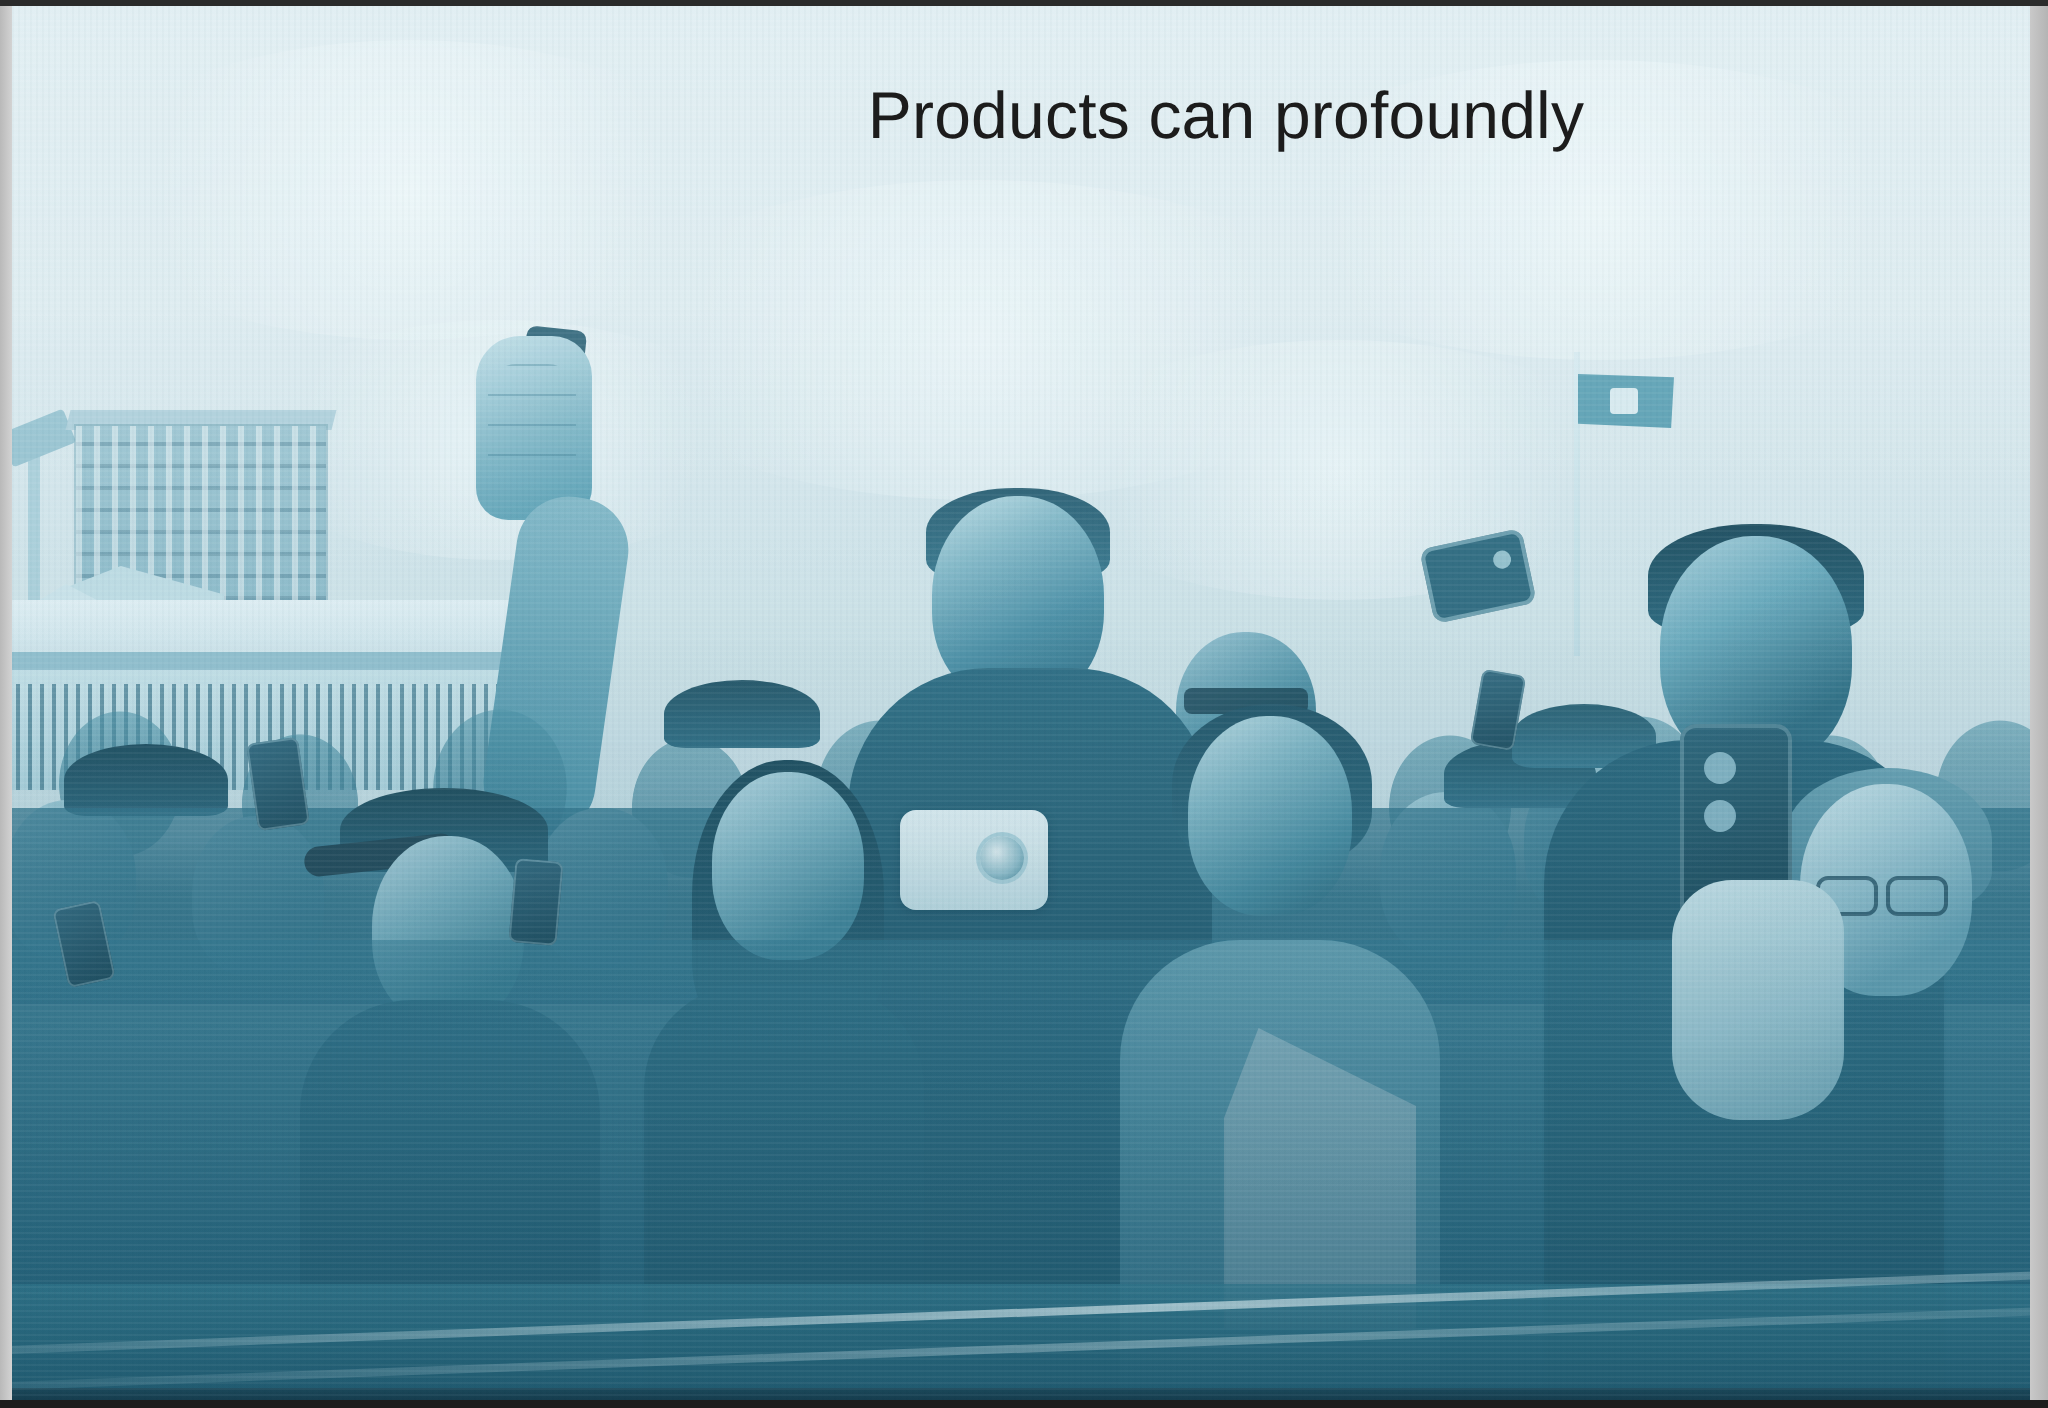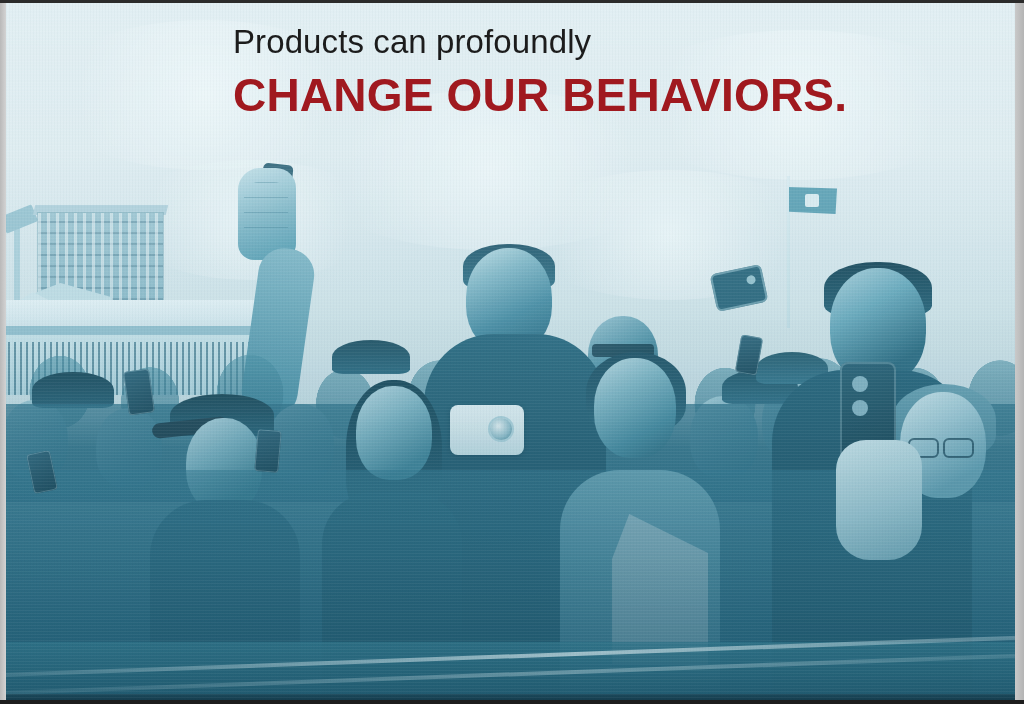--- a/index.html
+++ b/index.html
@@ -231,21 +231,21 @@
     background:linear-gradient(180deg,rgba(210,236,242,.40) 0%,rgba(120,185,203,.18) 42%,rgba(30,110,135,.20) 78%,rgba(22,92,115,.30) 100%);
     mix-blend-mode:multiply;}
   .duotone2{position:absolute;inset:0;pointer-events:none;
     background:linear-gradient(180deg,rgba(255,255,255,.25) 0%,rgba(255,255,255,.05) 35%,rgba(0,40,60,.05) 100%);}
   .grain{position:absolute;inset:0;pointer-events:none;opacity:.18;
     background-image:
       repeating-linear-gradient(0deg,rgba(255,255,255,.25) 0 1px,rgba(0,0,0,0) 1px 3px),
       repeating-linear-gradient(90deg,rgba(0,50,70,.12) 0 1px,rgba(0,0,0,0) 1px 3px);}
 
   
-  #headline{position:absolute;right:31px;top:22px;text-align:left;
+  #headline{position:absolute;right:31px;top:38px;text-align:center;
             width:760px;z-index:40;}
   .line1{font-size:33px;line-height:40px;color:#1c1c1c;font-weight:400;
          letter-spacing:.1px;white-space:nowrap;}
   .line2{font-size:46px;line-height:58px;font-weight:700;
          color:#A0191F;letter-spacing:.2px;white-space:nowrap;
          margin-top:4px;}
 
   
   .edge-top{position:absolute;left:0;top:0;width:1024px;height:3px;
     background:#2b2b2b;z-index:60;}
@@ -352,21 +352,20 @@
     </div>
     <div class="barrier-dark"></div>
 
     <div class="duotone"></div>
     <div class="duotone2"></div>
     <div class="grain"></div>
   </div>
 
   <div id="headline">
     <div class="line1">Products can profoundly</div>
-    <div class="line2">CHANGE OUR BEHAVIORS.</div>
   </div>
 
   <div class="edge-top"></div>
   <div class="edge-left"></div>
   <div class="edge-right"></div>
   <div class="edge-bottom"></div>
 
 </div>
 
 </body></html>

